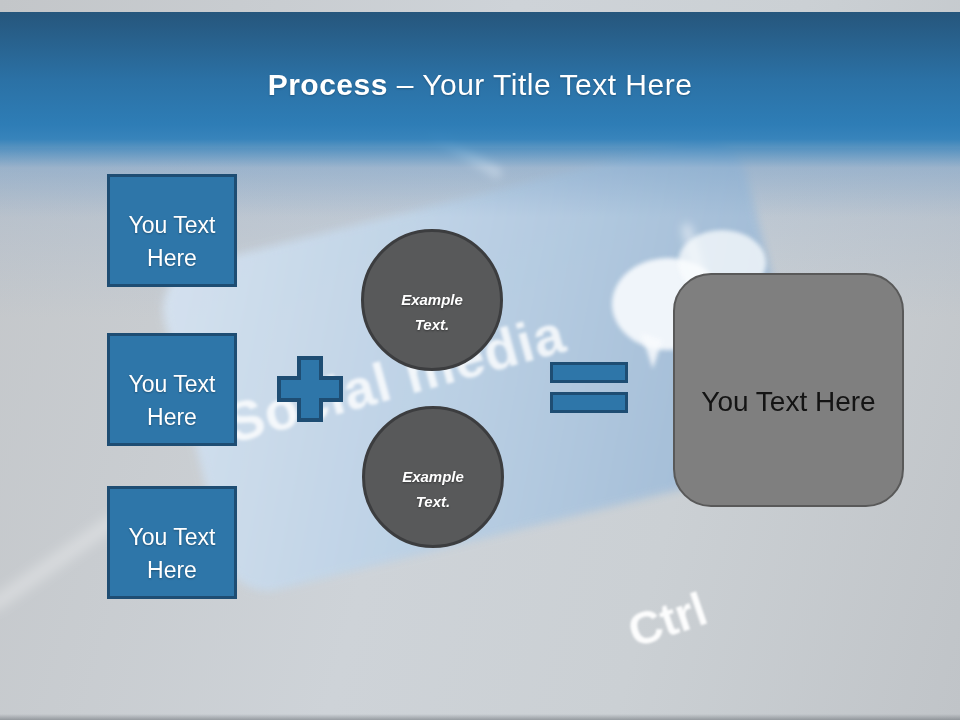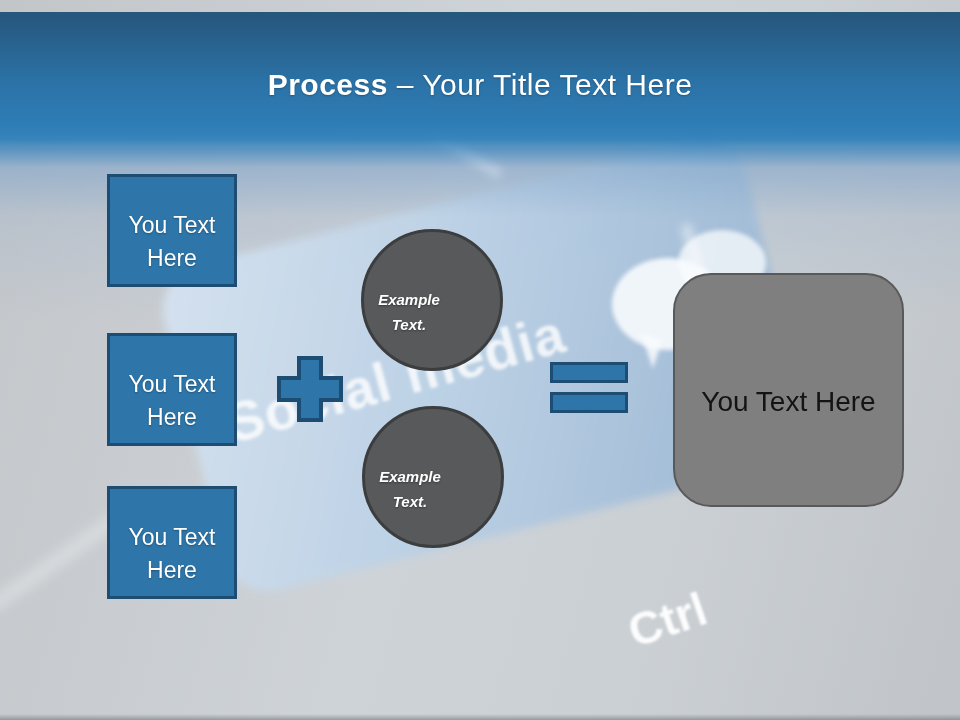--- a/index.html
+++ b/index.html
@@ -83,21 +83,21 @@
   .box.b3{top:486px;}
   .plus{position:absolute;left:276px;top:355px;z-index:4;}
   .equals{position:absolute;left:550px;top:362px;width:78px;z-index:4;}
   .equals .bar{
     width:78px;height:21px;background:#2e76a9;border:3px solid #1e4d73;box-sizing:border-box;
   }
   .equals .bar + .bar{margin-top:9px;}
   .circle{
     position:absolute;width:142px;height:142px;border-radius:50%;z-index:4;
     background:#58595a;border:3px solid #3c3d3f;box-sizing:border-box;
-    display:flex;align-items:center;justify-content:flex-start;
+    display:flex;align-items:center;justify-content:center;
     color:#fff;font-size:15px;line-height:25px;font-weight:bold;font-style:italic;
     text-align:center;text-shadow:0 1px 2px rgba(0,0,0,.4);
   }
   .circle .shape-text{width:90px;}
   .circle.c1{left:361px;top:229px;}
   .circle.c2{left:362px;top:406px;}
   .result{
     position:absolute;left:673px;top:273px;width:231px;height:234px;z-index:4;
     background:#7f7f7f;border:2px solid #595959;border-radius:38px;box-sizing:border-box;
     display:flex;align-items:center;justify-content:center;

